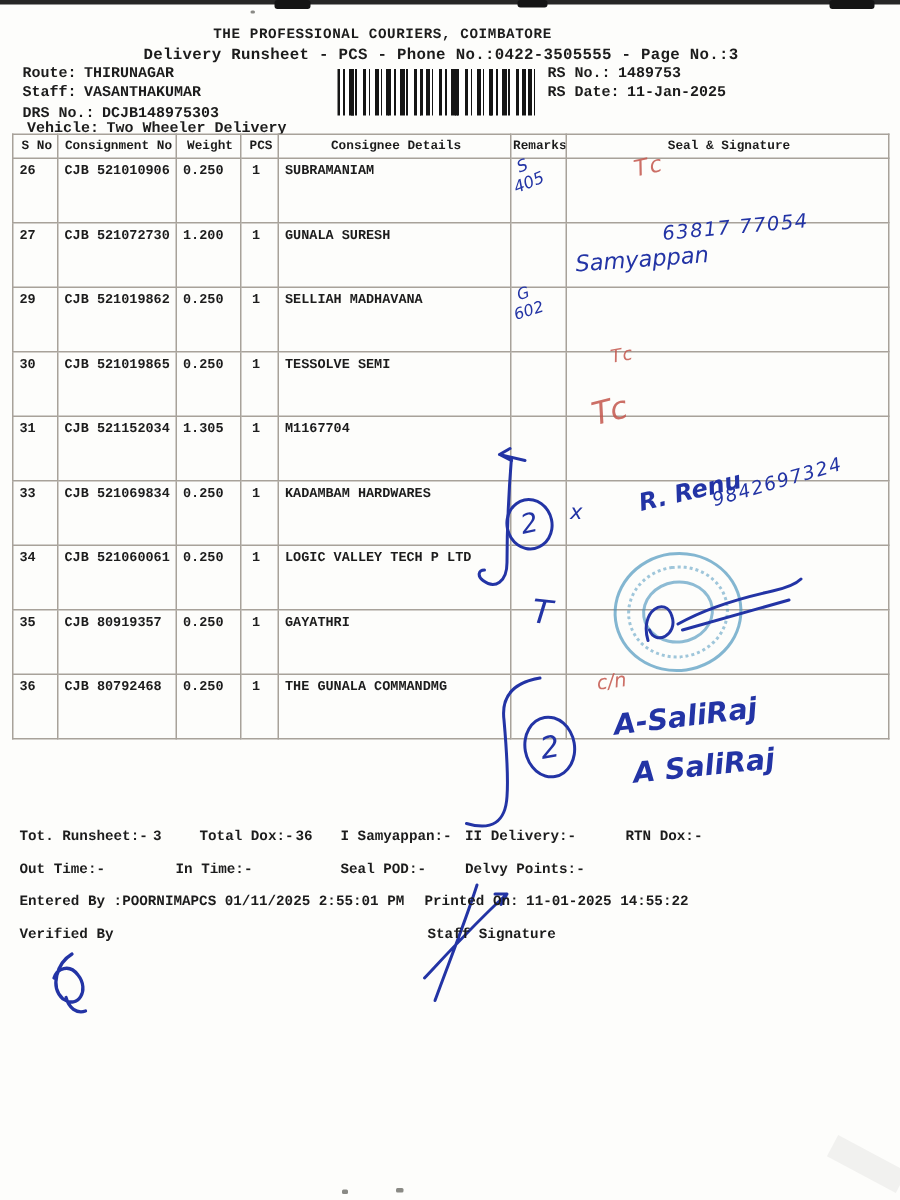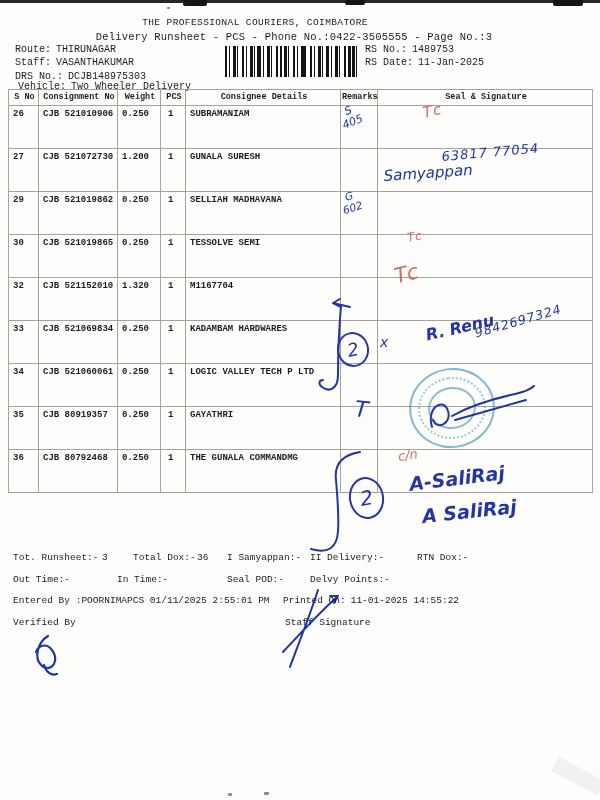--- a/index.html
+++ b/index.html
@@ -1,18 +1,18 @@
 <!DOCTYPE html>
 <html><head>
 <meta charset="utf-8">
 <style>
   html,body{margin:0;padding:0;background:#e8e8e6;}
   .page{position:relative;width:600px;height:800px;background:#fdfdfb;overflow:hidden;
         font-family:"Liberation Mono","DejaVu Sans Mono",monospace;color:#1c1c1c;}
-  .t{position:absolute;font-weight:400;white-space:nowrap;}
+  .t{position:absolute;font-weight:700;white-space:nowrap;}
   .title{font-size:9.5px;letter-spacing:.4px;text-align:center;}
   .subtitle{font-size:10.5px;letter-spacing:.2px;text-align:center;padding-left:48px;}
   .info{font-size:10px;}
   .info .lab{margin-right:5px;}
   .scan-top{position:absolute;top:0;left:0;width:600px;height:3px;background:#262626;}
   .blob{position:absolute;background:#141414;border-radius:2px;}
   .speck{position:absolute;background:#8a8a85;border-radius:1px;}
   .smudge{position:absolute;background:rgba(90,90,88,.07);transform:rotate(28deg);}
   
   table.run{position:absolute;left:8px;top:89px;width:584px;border-collapse:collapse;table-layout:fixed;}
@@ -131,23 +131,23 @@
       <tr>
           <td>30</td>
           <td>CJB 521019865</td>
           <td>0.250</td>
           <td style="padding-left:7px">1</td>
           <td>TESSOLVE SEMI</td>
           <td></td>
           <td></td>
         </tr>
       <tr>
-          <td>32</td>
-          <td>CJB 521152010</td>
-          <td>1.320</td>
+          <td>31</td>
+          <td>CJB 521152034</td>
+          <td>1.305</td>
           <td style="padding-left:7px">1</td>
           <td>M1167704</td>
           <td></td>
           <td></td>
         </tr>
       <tr>
           <td>33</td>
           <td>CJB 521069834</td>
           <td>0.250</td>
           <td style="padding-left:7px">1</td>

